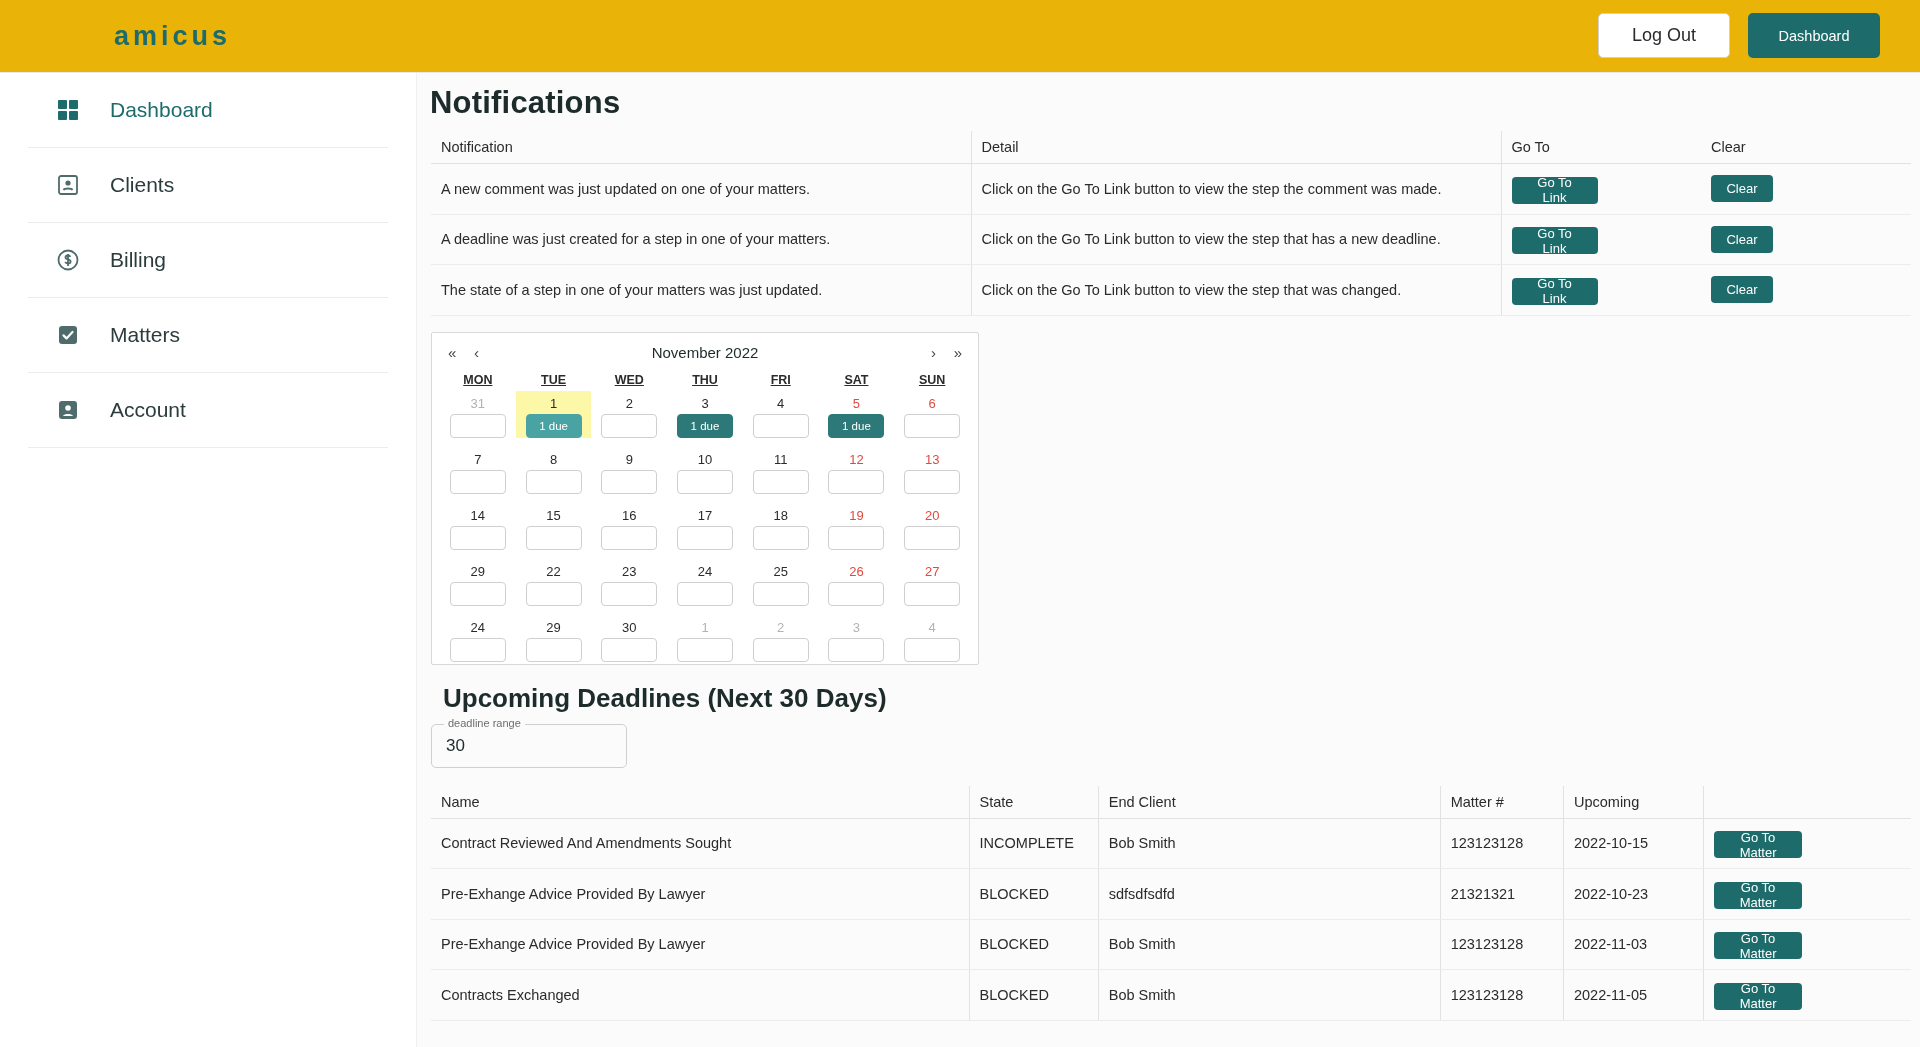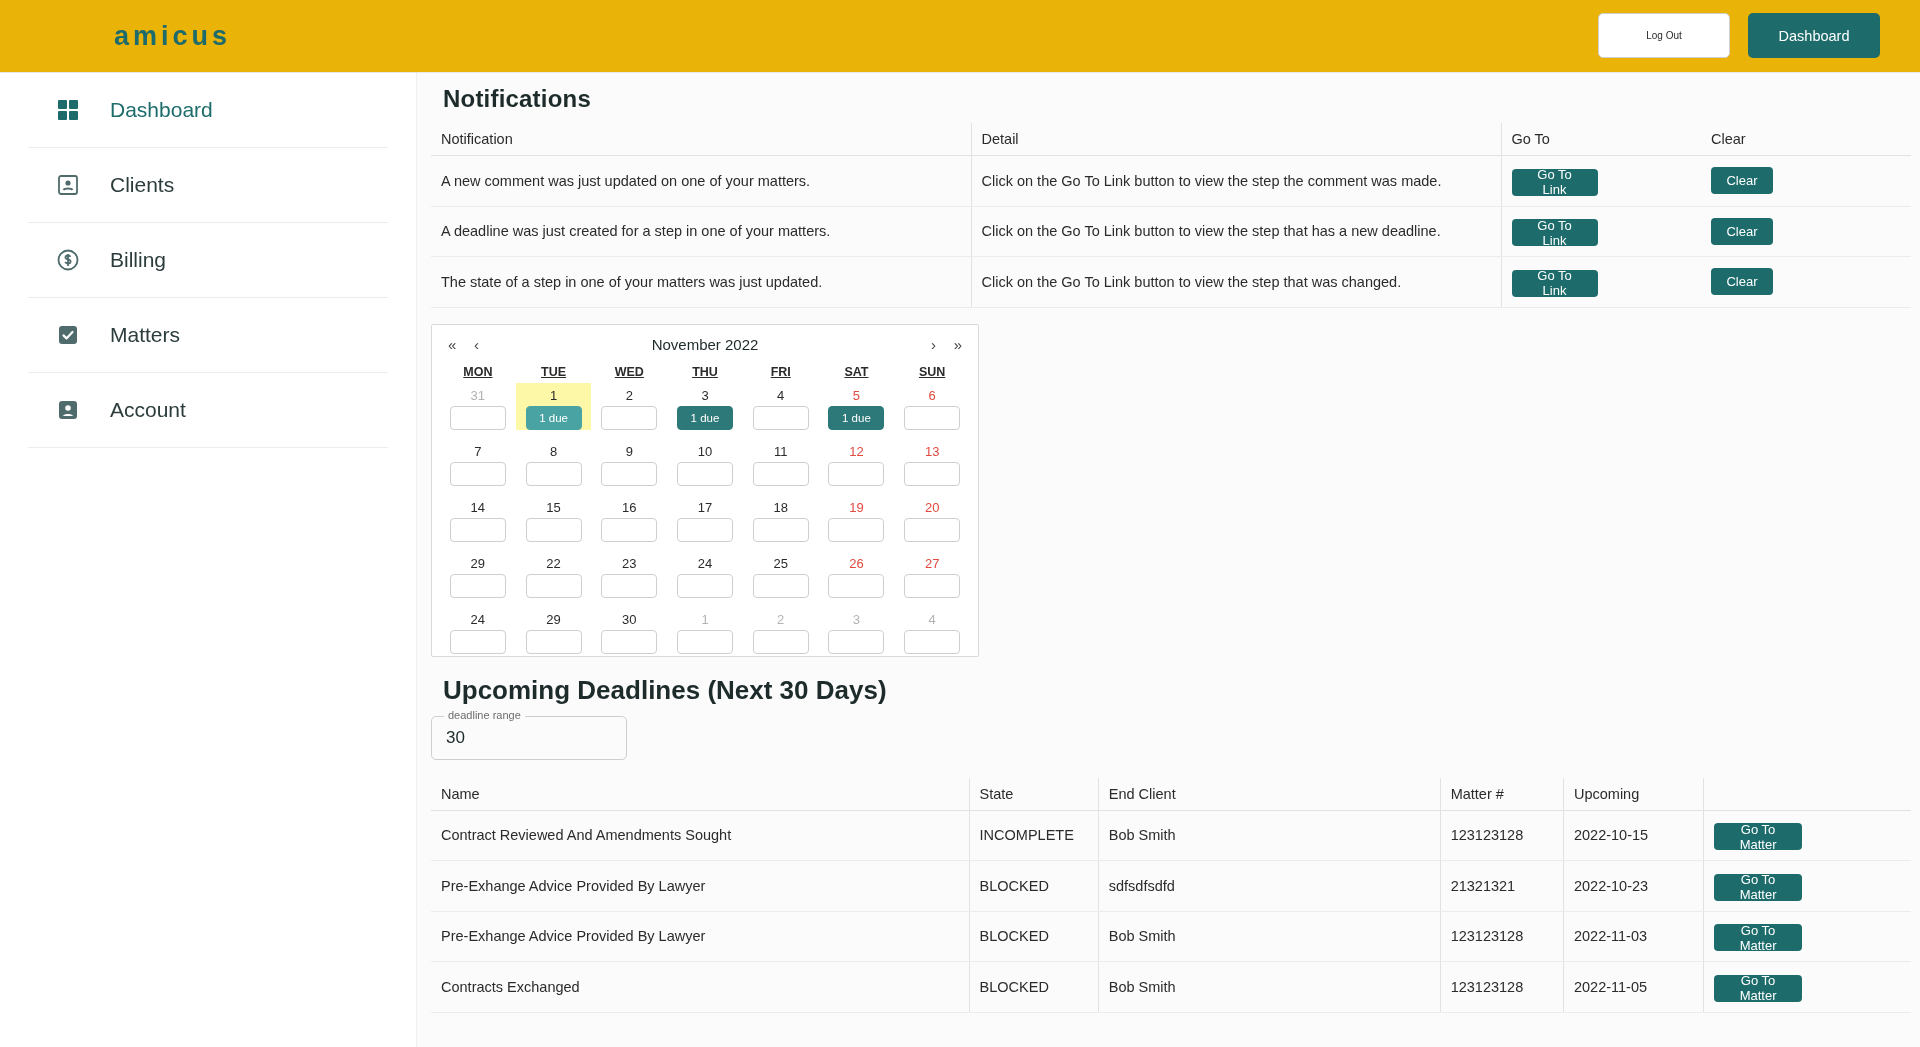--- a/index.html
+++ b/index.html
@@ -29,21 +29,21 @@
     font-family: "Liberation Sans", sans-serif;
   }
   .topbar-actions {
     position: absolute; right: 40px; top: 13px;
     display: flex; align-items: center; gap: 18px;
   }
   .btn-logout {
     width: 132px; height: 45px;
     border: 1px solid #cfcfcf; border-radius: 5px;
     background: #ffffff; color: #2b2b2b;
-    font-size: 10px; cursor: pointer;
+    font-size: 18px; cursor: pointer;
     display: flex; align-items: center; justify-content: center;
   }
   .btn-dashboard {
     width: 132px; height: 45px;
     border: none; border-radius: 5px;
     background: #1d6b6b; color: #ffffff;
     font-size: 14.5px; cursor: pointer;
     display: flex; align-items: center; justify-content: center;
   }
 
@@ -75,22 +75,22 @@
 
   
   .main {
     position: absolute; top: 73px; left: 416px;
     width: 1504px; height: 974px;
     background: #fbfbfb;
     border-left: 1px solid #f0f0f0;
     overflow: hidden;
   }
   .section-title {
-    font-size: 24px; font-weight: bold;
-    margin: 12px 0 10px 26px;
+    font-size: 31px; font-weight: bold;
+    margin: 12px 0 10px 13px;
     letter-spacing: .2px;
   }
 
   
   table.grid {
     width: 1480px; margin-left: 14px;
     border-collapse: collapse;
     font-size: 14.5px;
   }
   table.grid th {

